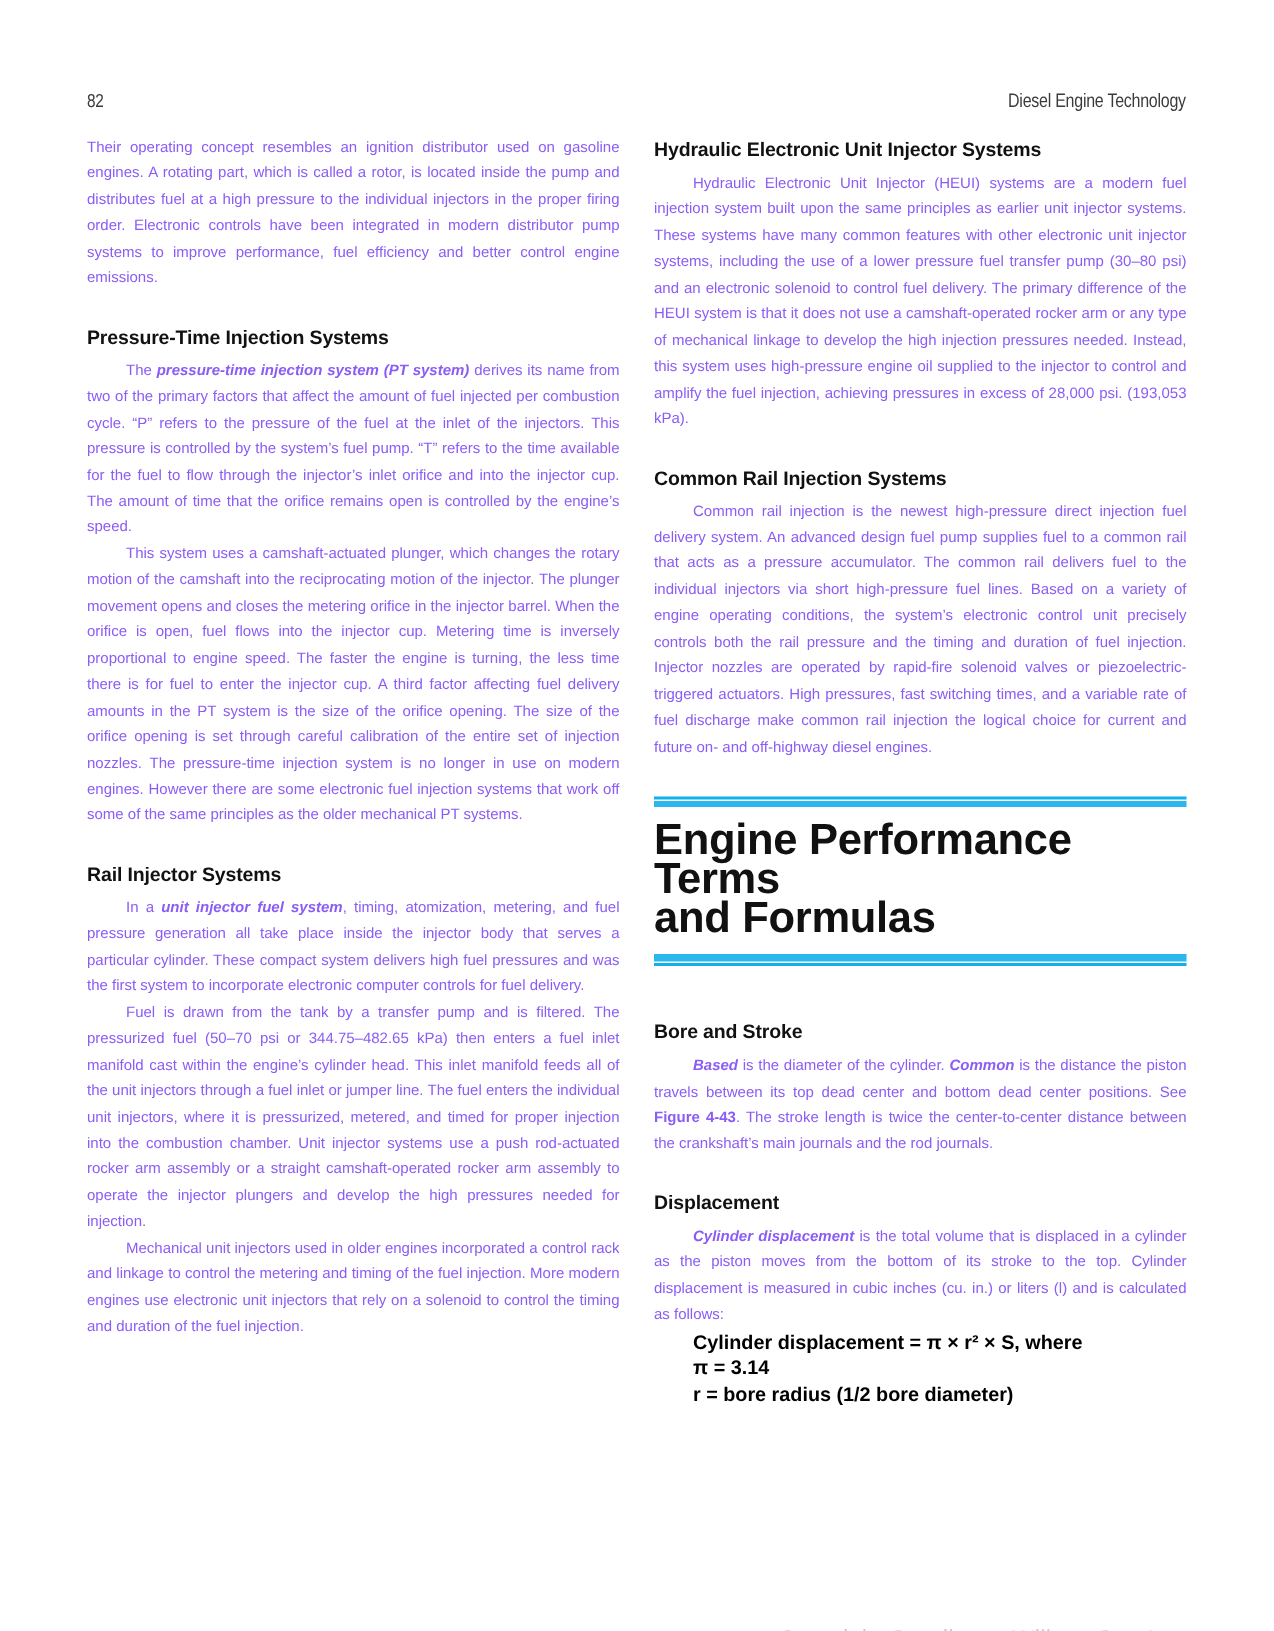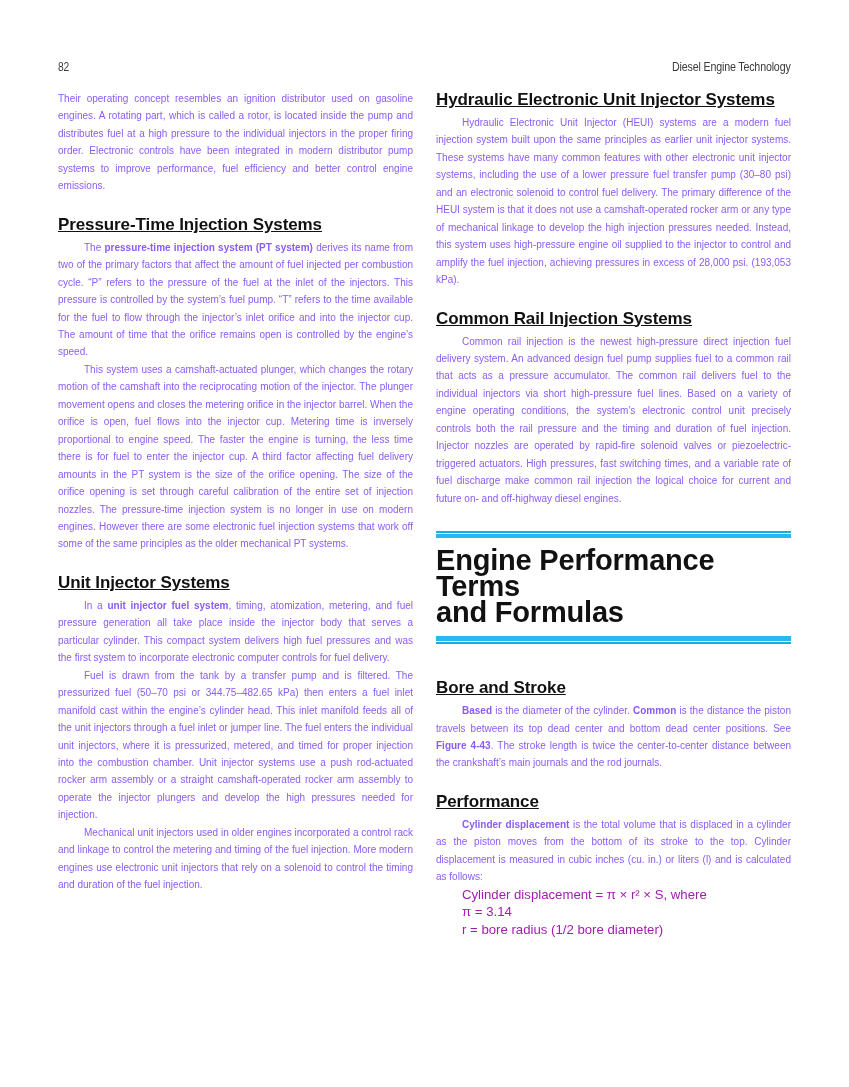--- a/index.html
+++ b/index.html
@@ -75,33 +75,32 @@
     text-align: justify;
     text-justify: inter-word;
     color: #8b5cf6;
     hyphens: none;
   }
   p.indent { text-indent: 26px; }
 
   h2.sec-head {
     margin: 0;
     font-family: "Liberation Sans", sans-serif;
-    font-size: 17px;
+    font-size: 13px;
     font-weight: bold;
     color: #111;
     line-height: 19px;
     letter-spacing: -0.1px;
-    text-decoration: underline;
   }
 
   .sp-before-head { height: 20px; }
   .sp-after-head  { height: 5px; }
 
   b, strong { font-weight: bold; }
-  .bi { font-weight: bold; }
+  .bi { font-weight: bold; font-style: italic; }
 
   
   .part-block {
     margin-top: 24px;
     margin-bottom: 14px;
   }
   .rule-top {
     height: 7px;
     border-top: 2px solid #12b0ea;
     border-bottom: 4px solid #2ab7ee;
@@ -130,22 +129,23 @@
   
   .formula-list {
     margin: 0;
     padding: 0 0 0 26px;
     list-style: none;
   }
   .formula-list li {
     font-family: "Liberation Sans", sans-serif;
     font-size: 13.2px;
     line-height: 17.45px;
-    color: #a21caf;
+    color: #000000;
     white-space: nowrap;
+    font-weight: bold;
   }
 
   
   .footer {
     position: absolute;
     right: 58px;
     bottom: 24px;
     font-family: Liberation Sans, sans-serif;
     font-size: 16px;
     color: #9a9a9a;
@@ -170,24 +170,24 @@
 
       <div class="sp-before-head"></div>
       <h2 class="sec-head">Pressure-Time Injection Systems</h2>
       <div class="sp-after-head"></div>
 
       <p class="indent"><span>The </span><span class="bi">pressure-time injection system (PT system)</span><span> derives its name from two of the primary factors that affect the amount of fuel injected per combustion cycle. “P” refers to the pressure of the fuel at the inlet of the injectors. This pressure is controlled by the system’s fuel pump. “T” refers to the time available for the fuel to flow through the injector’s inlet orifice and into the injector cup. The amount of time that the orifice remains open is controlled by the engine’s speed.</span></p>
 
       <p class="indent">This system uses a camshaft-actuated plunger, which changes the rotary motion of the camshaft into the reciprocating motion of the injector. The plunger movement opens and closes the metering orifice in the injector barrel. When the orifice is open, fuel flows into the injector cup. Metering time is inversely proportional to engine speed. The faster the engine is turning, the less time there is for fuel to enter the injector cup. A third factor affecting fuel delivery amounts in the PT system is the size of the orifice opening. The size of the orifice opening is set through careful calibration of the entire set of injection nozzles. The pressure-time injection system is no longer in use on modern engines. However there are some electronic fuel injection systems that work off some of the same principles as the older mechanical PT systems.</p>
 
       <div class="sp-before-head"></div>
-      <h2 class="sec-head">Unit Injector Systems</h2>
-      <div class="sp-after-head"></div>
-
-      <p class="indent"><span>In a </span><span class="bi">unit injector fuel system</span><span>, timing, atomization, metering, and fuel pressure generation all take place inside the injector body that serves a particular cylinder. This compact system delivers high fuel pressures and was the first system to incorporate electronic computer controls for fuel delivery.</span></p>
+      <h2 class="sec-head">Rail Injector Systems</h2>
+      <div class="sp-after-head"></div>
+
+      <p class="indent"><span>In a </span><span class="bi">unit injector fuel system</span><span>, timing, atomization, metering, and fuel pressure generation all take place inside the injector body that serves a particular cylinder. These compact system delivers high fuel pressures and was the first system to incorporate electronic computer controls for fuel delivery.</span></p>
 
       <p class="indent">Fuel is drawn from the tank by a transfer pump and is filtered. The pressurized fuel (50–70 psi or 344.75–482.65 kPa) then enters a fuel inlet manifold cast within the engine’s cylinder head. This inlet manifold feeds all of the unit injectors through a fuel inlet or jumper line. The fuel enters the individual unit injectors, where it is pressurized, metered, and timed for proper injection into the combustion chamber. Unit injector systems use a push rod-actuated rocker arm assembly or a straight camshaft-operated rocker arm assembly to operate the injector plungers and develop the high pressures needed for injection.</p>
 
       <p class="indent">Mechanical unit injectors used in older engines incorporated a control rack and linkage to control the metering and timing of the fuel injection. More modern engines use electronic unit injectors that rely on a solenoid to control the timing and duration of the fuel injection.</p>
 
     </div>
 
     <div class="col col-right">
 
       <h2 class="sec-head">Hydraulic Electronic Unit Injector Systems</h2>
@@ -211,21 +211,21 @@
       </div>
 
 
       <div class="sp-before-head"></div>
       <h2 class="sec-head">Bore and Stroke</h2>
       <div class="sp-after-head"></div>
 
       <p class="indent"><span class="bi">Based</span><span> is the diameter of the cylinder. </span><span class="bi">Common</span><span> is the distance the piston travels between its top dead center and bottom dead center positions. See </span><b>Figure 4-43</b><span>. The stroke length is twice the center-to-center distance between the crankshaft’s main journals and the rod journals.</span></p>
 
       <div class="sp-before-head"></div>
-      <h2 class="sec-head">Performance</h2>
+      <h2 class="sec-head">Displacement</h2>
       <div class="sp-after-head"></div>
 
       <p class="indent"><span class="bi">Cylinder displacement</span><span> is the total volume that is displaced in a cylinder as the piston moves from the bottom of its stroke to the top. Cylinder displacement is measured in cubic inches (cu. in.) or liters (l) and is calculated as follows:</span></p>
 
       <ul class="formula-list">
         <li>Cylinder displacement = π × r² × S, where</li>
         <li>π = 3.14</li>
         <li>r = bore radius (1/2 bore diameter)</li>
       </ul>
 

